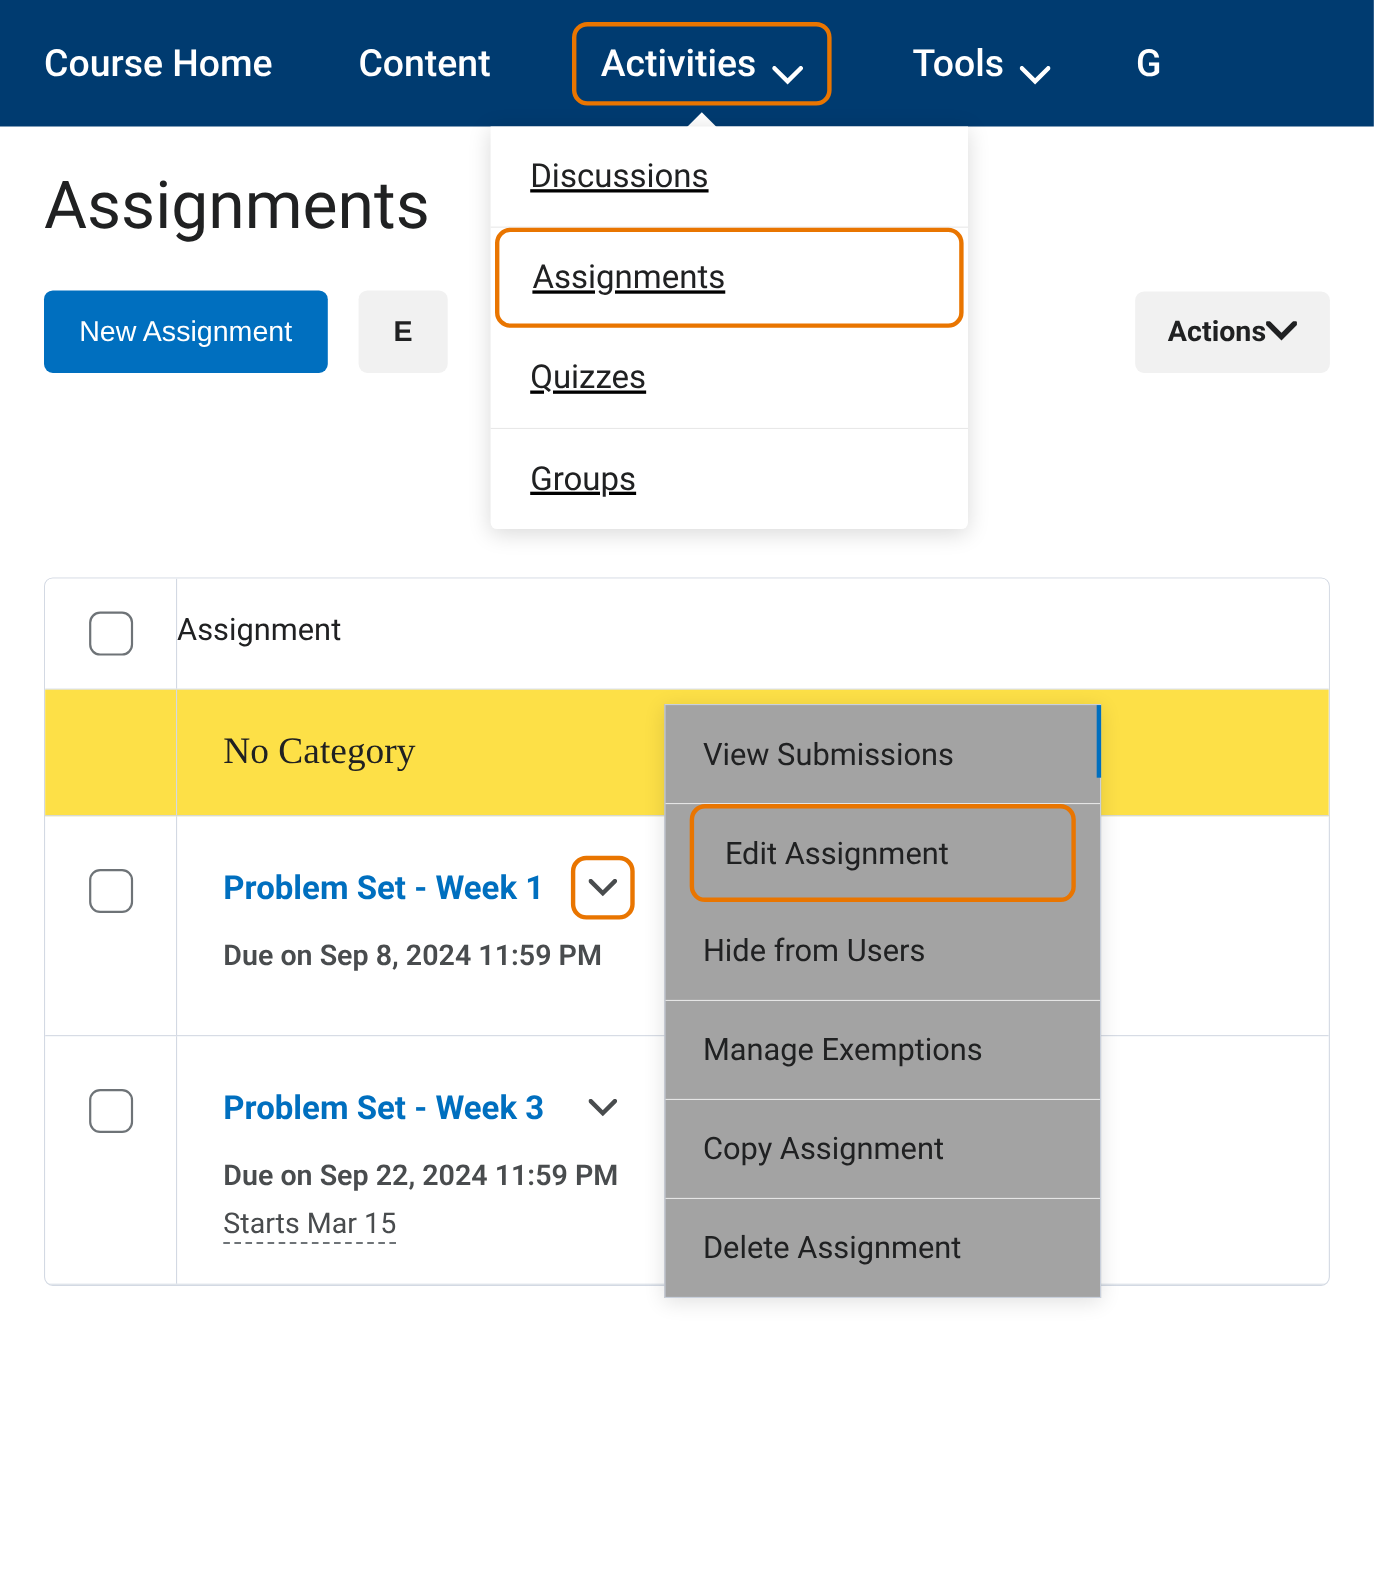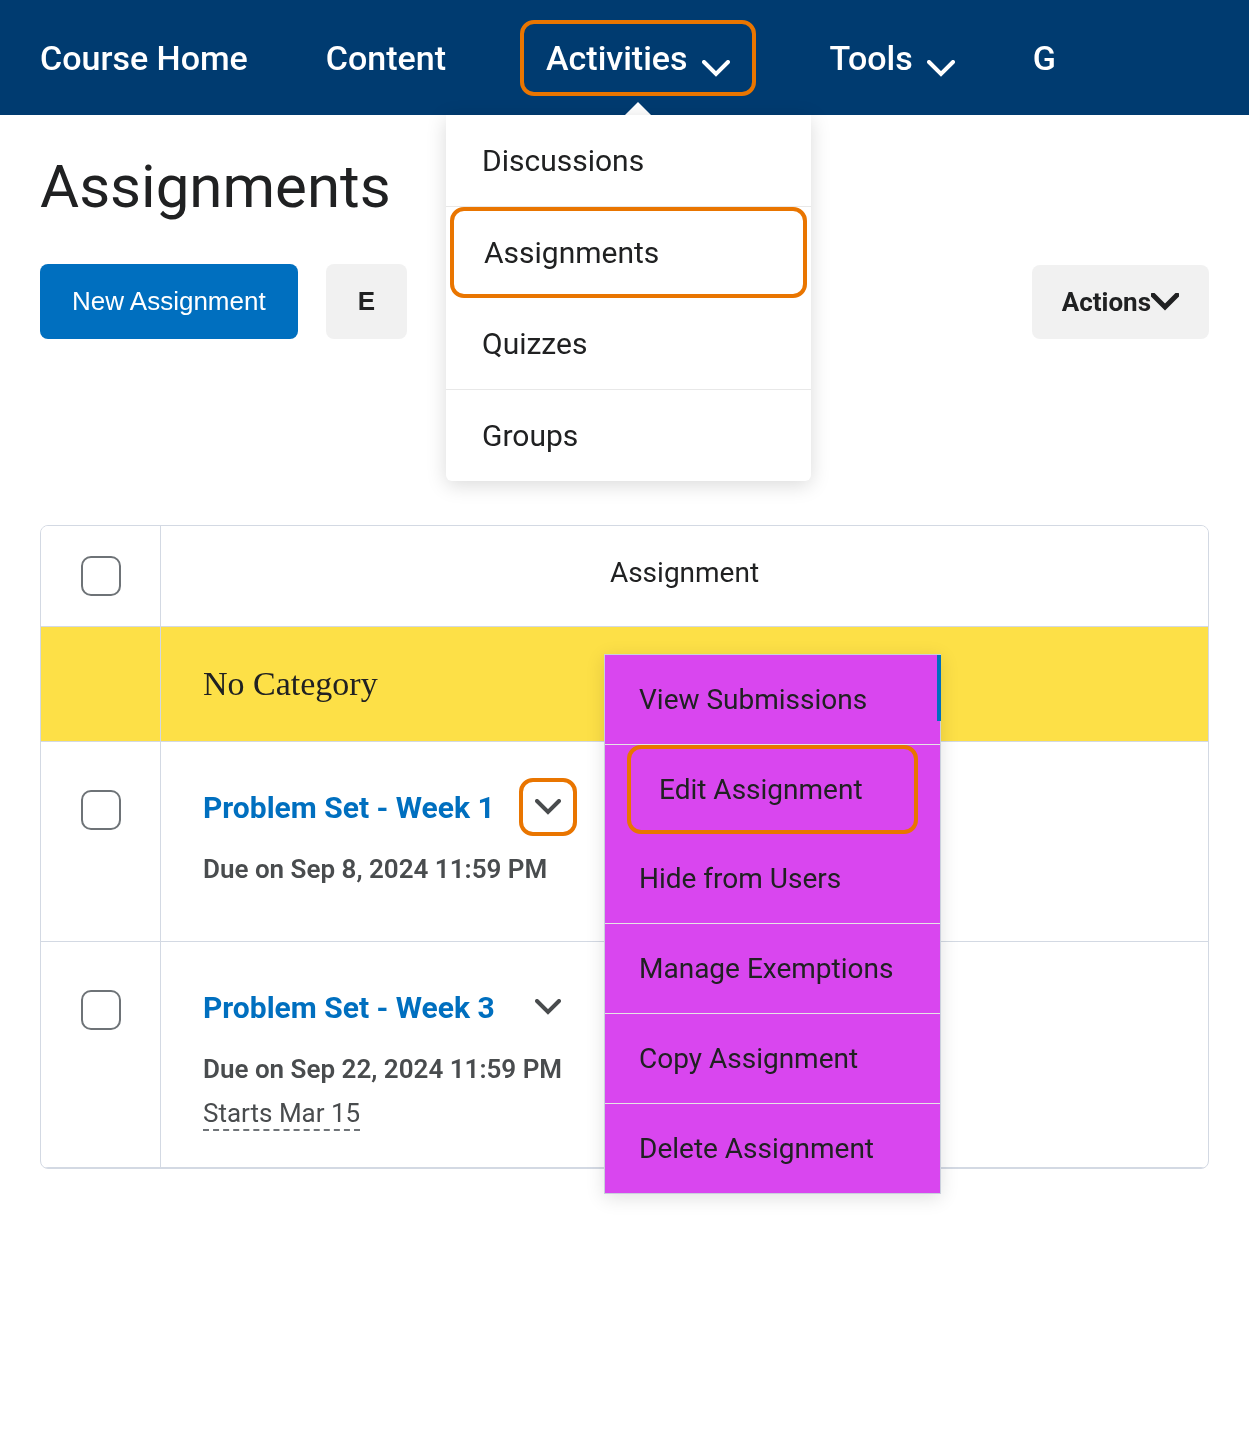--- a/index.html
+++ b/index.html
@@ -59,25 +59,26 @@
       border-left: 20px solid transparent;
       border-right: 20px solid transparent;
       border-bottom: 20px solid #fff;
     }
     
     
     .activities-dropdown {
       position: absolute;
       top: 115px;
       left: 446px;
-      width: 365px;
+      width: 434px;
       background: #fff;
       box-shadow: 0 4px 20px rgba(0,0,0,0.15);
       z-index: 50;
       border-radius: 0 0 6px 6px;
+      text-decoration: underline;
     }
     .dropdown-item {
       padding: 28px 36px;
       font-size: 30px;
       color: #202122;
       cursor: pointer;
       border-bottom: 1px solid #e8e8e8;
     }
     .dropdown-item:last-child { border-bottom: none; }
     .dropdown-item.highlighted {
@@ -171,21 +172,21 @@
     .col-checkbox {
       width: 120px;
       border-right: 1px solid #d3d9e3;
       display: flex;
       align-items: center;
       justify-content: center;
       padding: 30px 0;
     }
     .col-assignment-header {
       flex: 1;
-      text-align: center;
+      text-align: left;
       padding: 30px 0;
       font-size: 28px;
       color: #202122;
     }
     
     .category-row {
       display: flex;
       background: #fde047;
       border-bottom: 1px solid #d3d9e3;
       font-family: Liberation Serif, serif;
@@ -249,24 +250,24 @@
       width: 40px;
       height: 40px;
       border: 2px solid #6e7377;
       border-radius: 10px;
       cursor: pointer;
     }
     
     
     .context-menu {
       position: absolute;
-      top: 654px;
+      top: 640px;
       left: 604px;
-      width: 337px;
-      background: #d946ef;
+      width: 397px;
+      background: #a3a3a3;
       border: 1px solid #c9d0dc;
       box-shadow: 0 4px 18px rgba(0,0,0,0.12);
       z-index: 40;
     }
     .context-item {
       padding: 28px 34px;
       font-size: 28px;
       color: #202122;
       border-bottom: 1px solid #e5e5e5;
       cursor: pointer;

